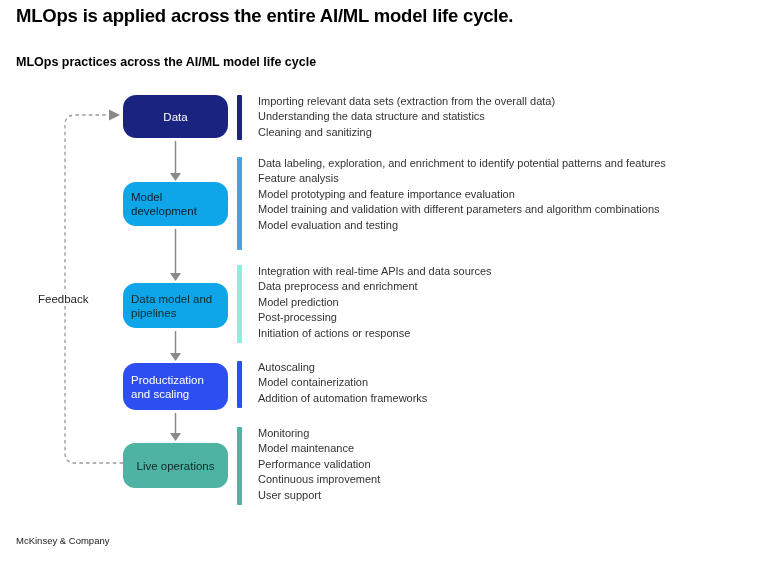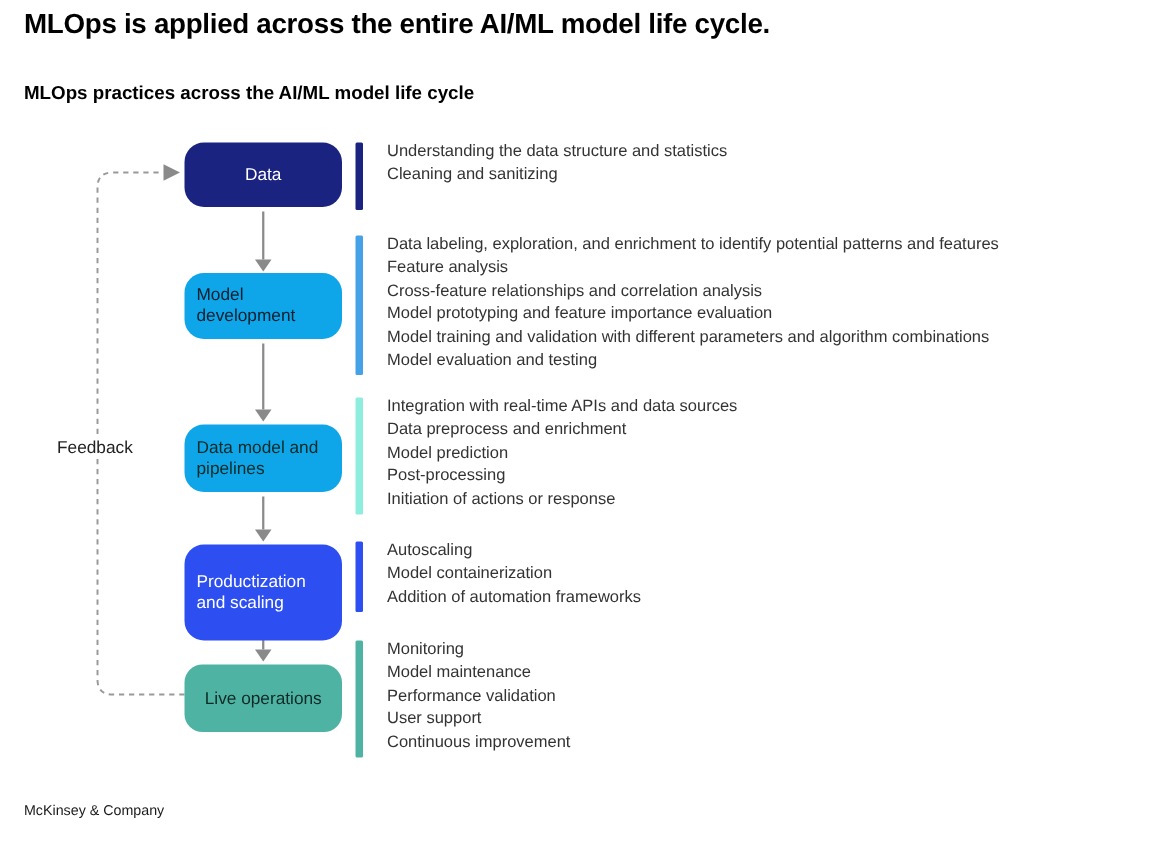--- a/index.html
+++ b/index.html
@@ -19,21 +19,21 @@
   }
   svg.connectors{position:absolute;left:0;top:0;pointer-events:none;}
   .box{
     position:absolute;left:123px;width:105px;border-radius:13px;
     display:flex;align-items:center;justify-content:center;
     font-size:11.5px;line-height:14px;padding:2px 8px;box-sizing:border-box;
   }
   .b1{top:95px;height:43px;}
   .b2{top:182px;height:44px;}
   .b3{top:283px;height:45px;}
-  .b4{top:363px;height:64px;}
+  .b4{top:363px;height:47px;}
   .b5{top:443px;height:45px;}
   .bar{position:absolute;left:237px;width:5px;border-radius:1px;}
   .r1{top:95px;height:45px;}
   .r2{top:157px;height:93px;}
   .r3{top:265px;height:78px;}
   .r4{top:361px;height:47px;}
   .r5{top:427px;height:78px;}
   .items{
     position:absolute;left:258px;width:505px;font-size:11px;line-height:15.4px;
     color:#333;
@@ -75,30 +75,30 @@
     <line x1="175.5" y1="413" x2="175.5" y2="433" stroke-width="1.5" style="stroke: rgb(138, 138, 138);"></line>
     <polygon points="170,433 181,433 175.5,441" style="fill: rgb(138, 138, 138);"></polygon>
   </g>
 </svg>
 
 <div class="feedback-label">Feedback</div>
 
 <div class="box b1" style="background-color: rgb(27, 35, 128); color: rgb(255, 255, 255);">Data</div>
 <div class="bar r1" style="background-color: rgb(27, 35, 128);"></div>
 <div class="items i1">
+  <div>Importing relevant data sets (extraction from the overall data)</div>
   <div>Understanding the data structure and statistics</div>
   <div>Cleaning and sanitizing</div>
 </div>
 
 <div class="box b2" style="background-color: #0ea5e9; color: rgb(13, 31, 45);">Model development</div>
 <div class="bar r2" style="background-color: rgb(69, 162, 232);"></div>
 <div class="items i2">
   <div>Data labeling, exploration, and enrichment to identify potential patterns and features</div>
   <div>Feature analysis</div>
-  <div>Cross-feature relationships and correlation analysis</div>
   <div>Model prototyping and feature importance evaluation</div>
   <div>Model training and validation with different parameters and algorithm combinations</div>
   <div>Model evaluation and testing</div>
 </div>
 
 <div class="box b3" style="background-color: #0ea5e9; color: rgb(13, 43, 38);">Data model and pipelines</div>
 <div class="bar r3" style="background-color: rgb(141, 238, 222);"></div>
 <div class="items i3">
   <div>Integration with real-time APIs and data sources</div>
   <div>Data preprocess and enrichment</div>
@@ -114,17 +114,17 @@
   <div>Model containerization</div>
   <div>Addition of automation frameworks</div>
 </div>
 
 <div class="box b5" style="background-color: rgb(79, 179, 164); color: rgb(13, 43, 38); border-radius: 12px;">Live operations</div>
 <div class="bar r5" style="background-color: rgb(79, 179, 164);"></div>
 <div class="items i5">
   <div>Monitoring</div>
   <div>Model maintenance</div>
   <div>Performance validation</div>
+  <div>Continuous improvement</div>
   <div>User support</div>
-  <div>Continuous improvement</div>
 </div>
 
 <div class="footer">McKinsey &amp; Company</div>
 
 </body></html>

